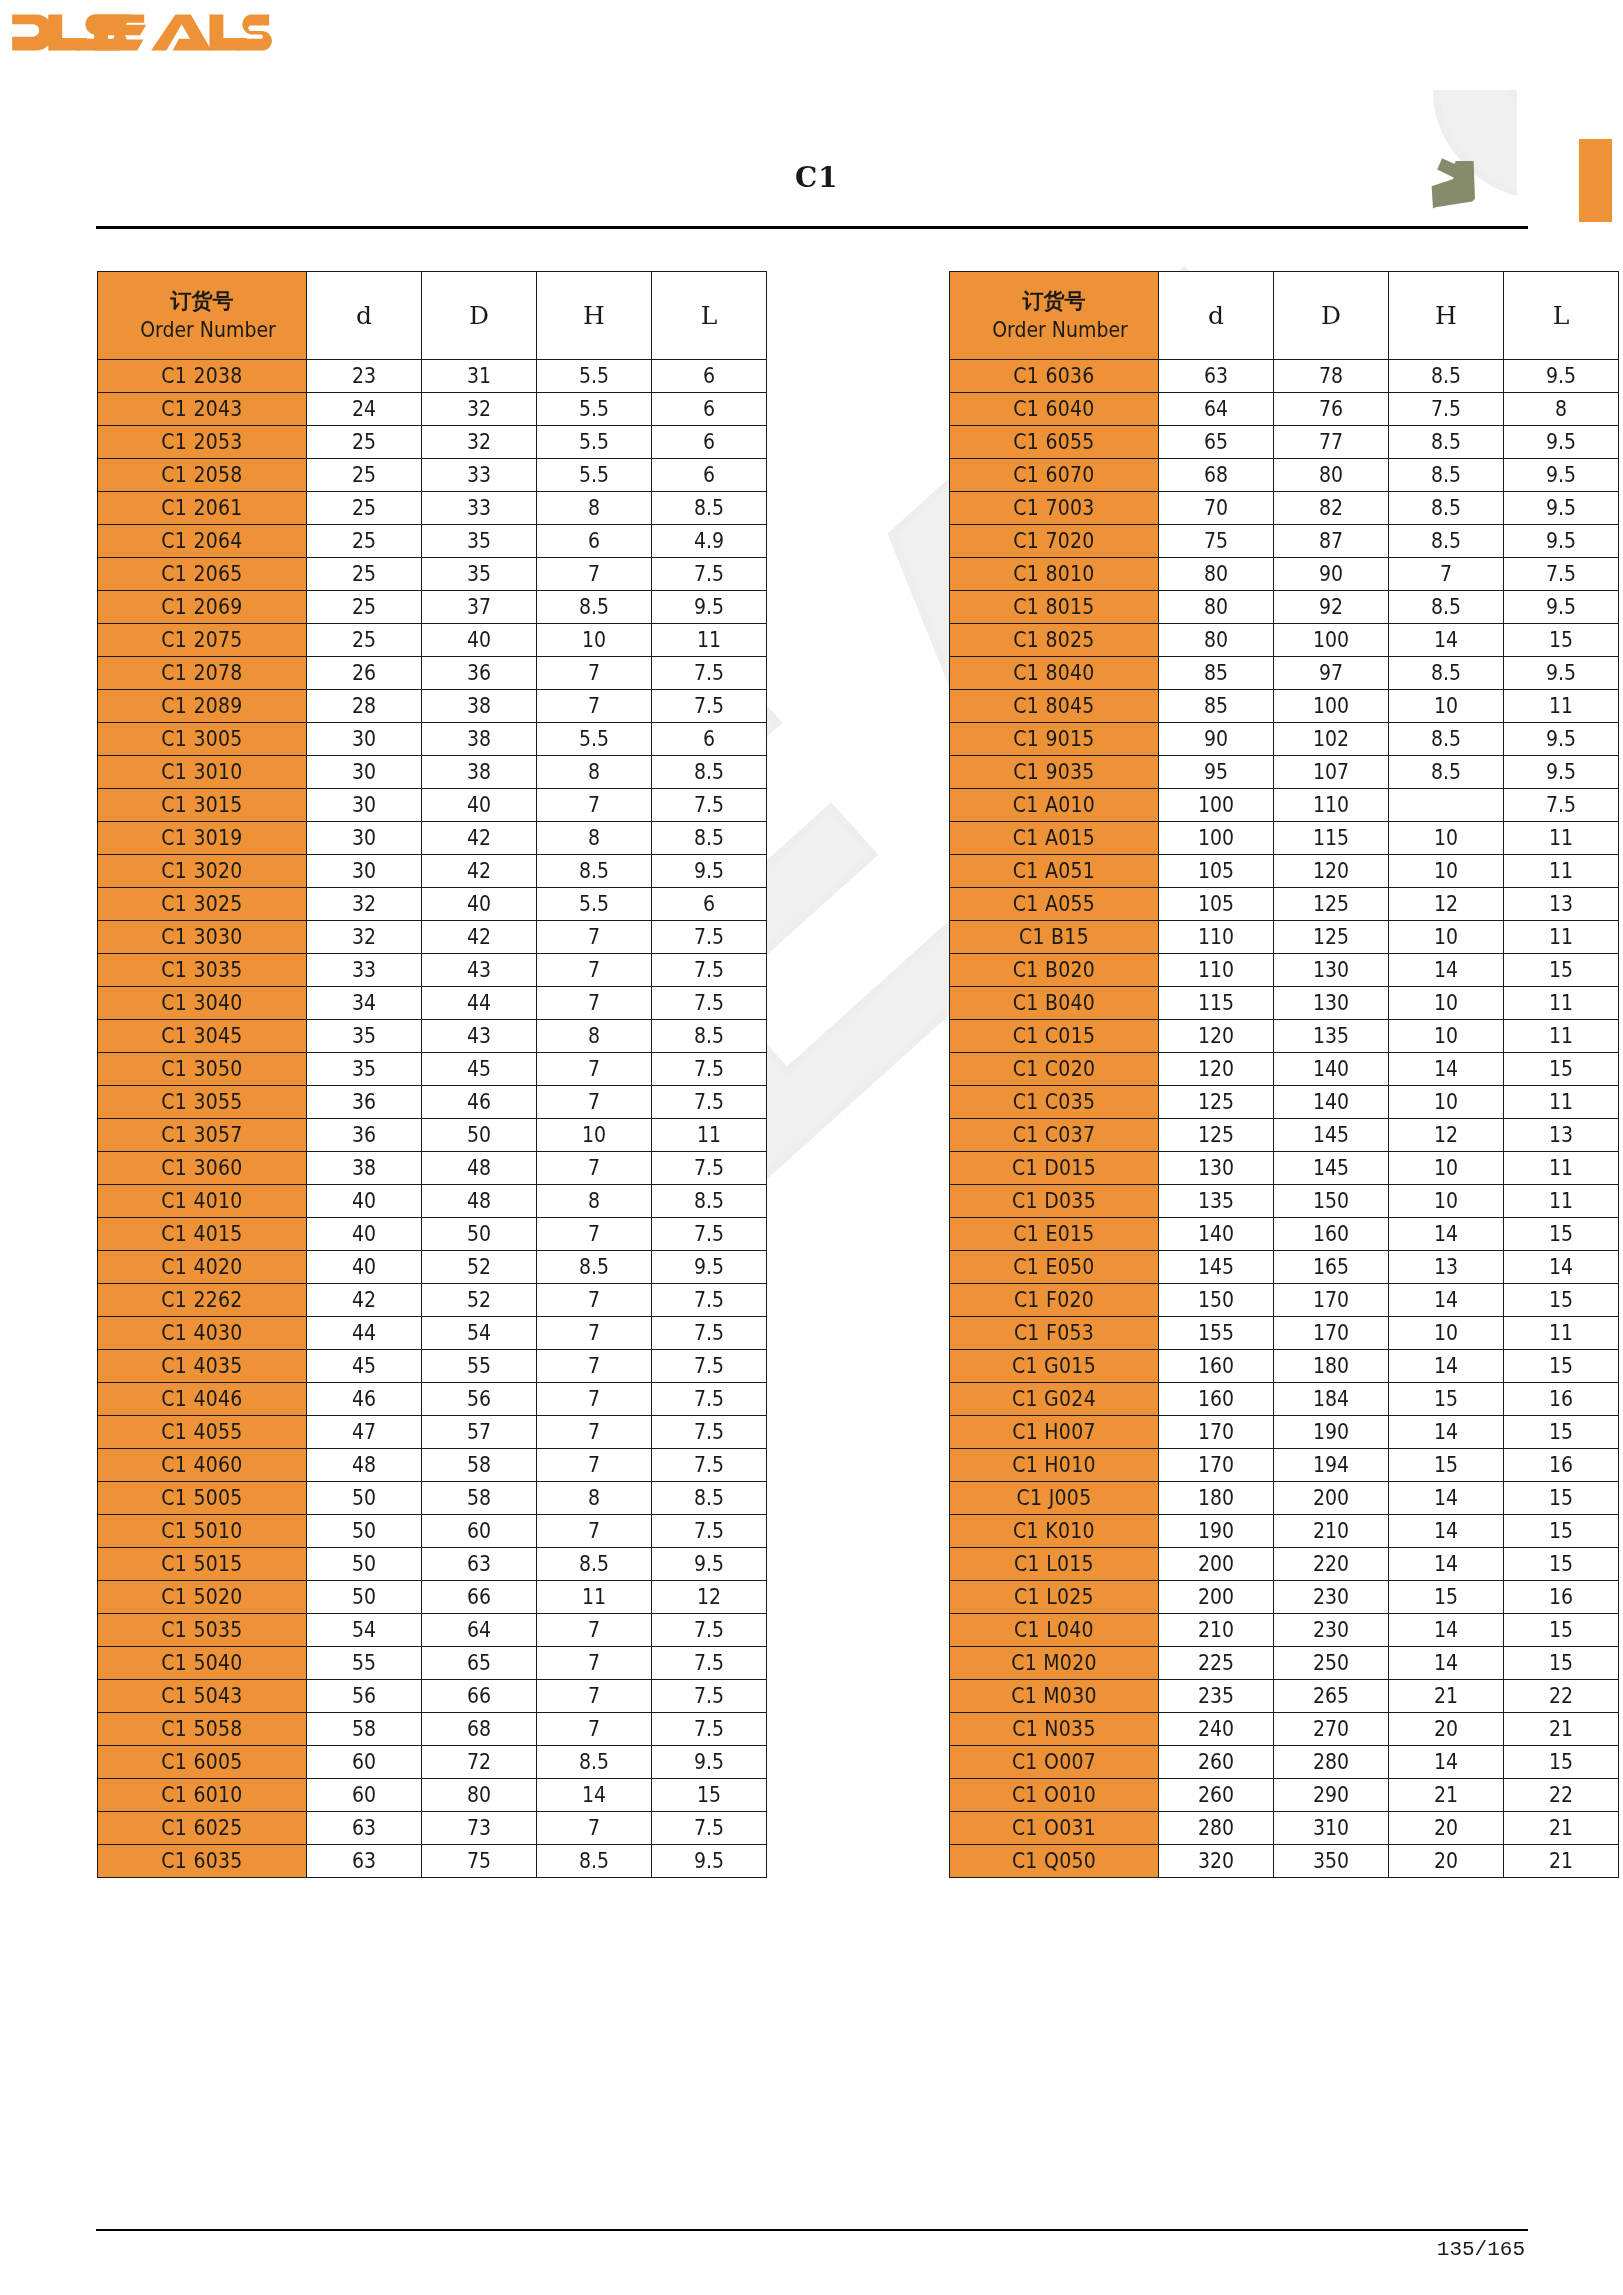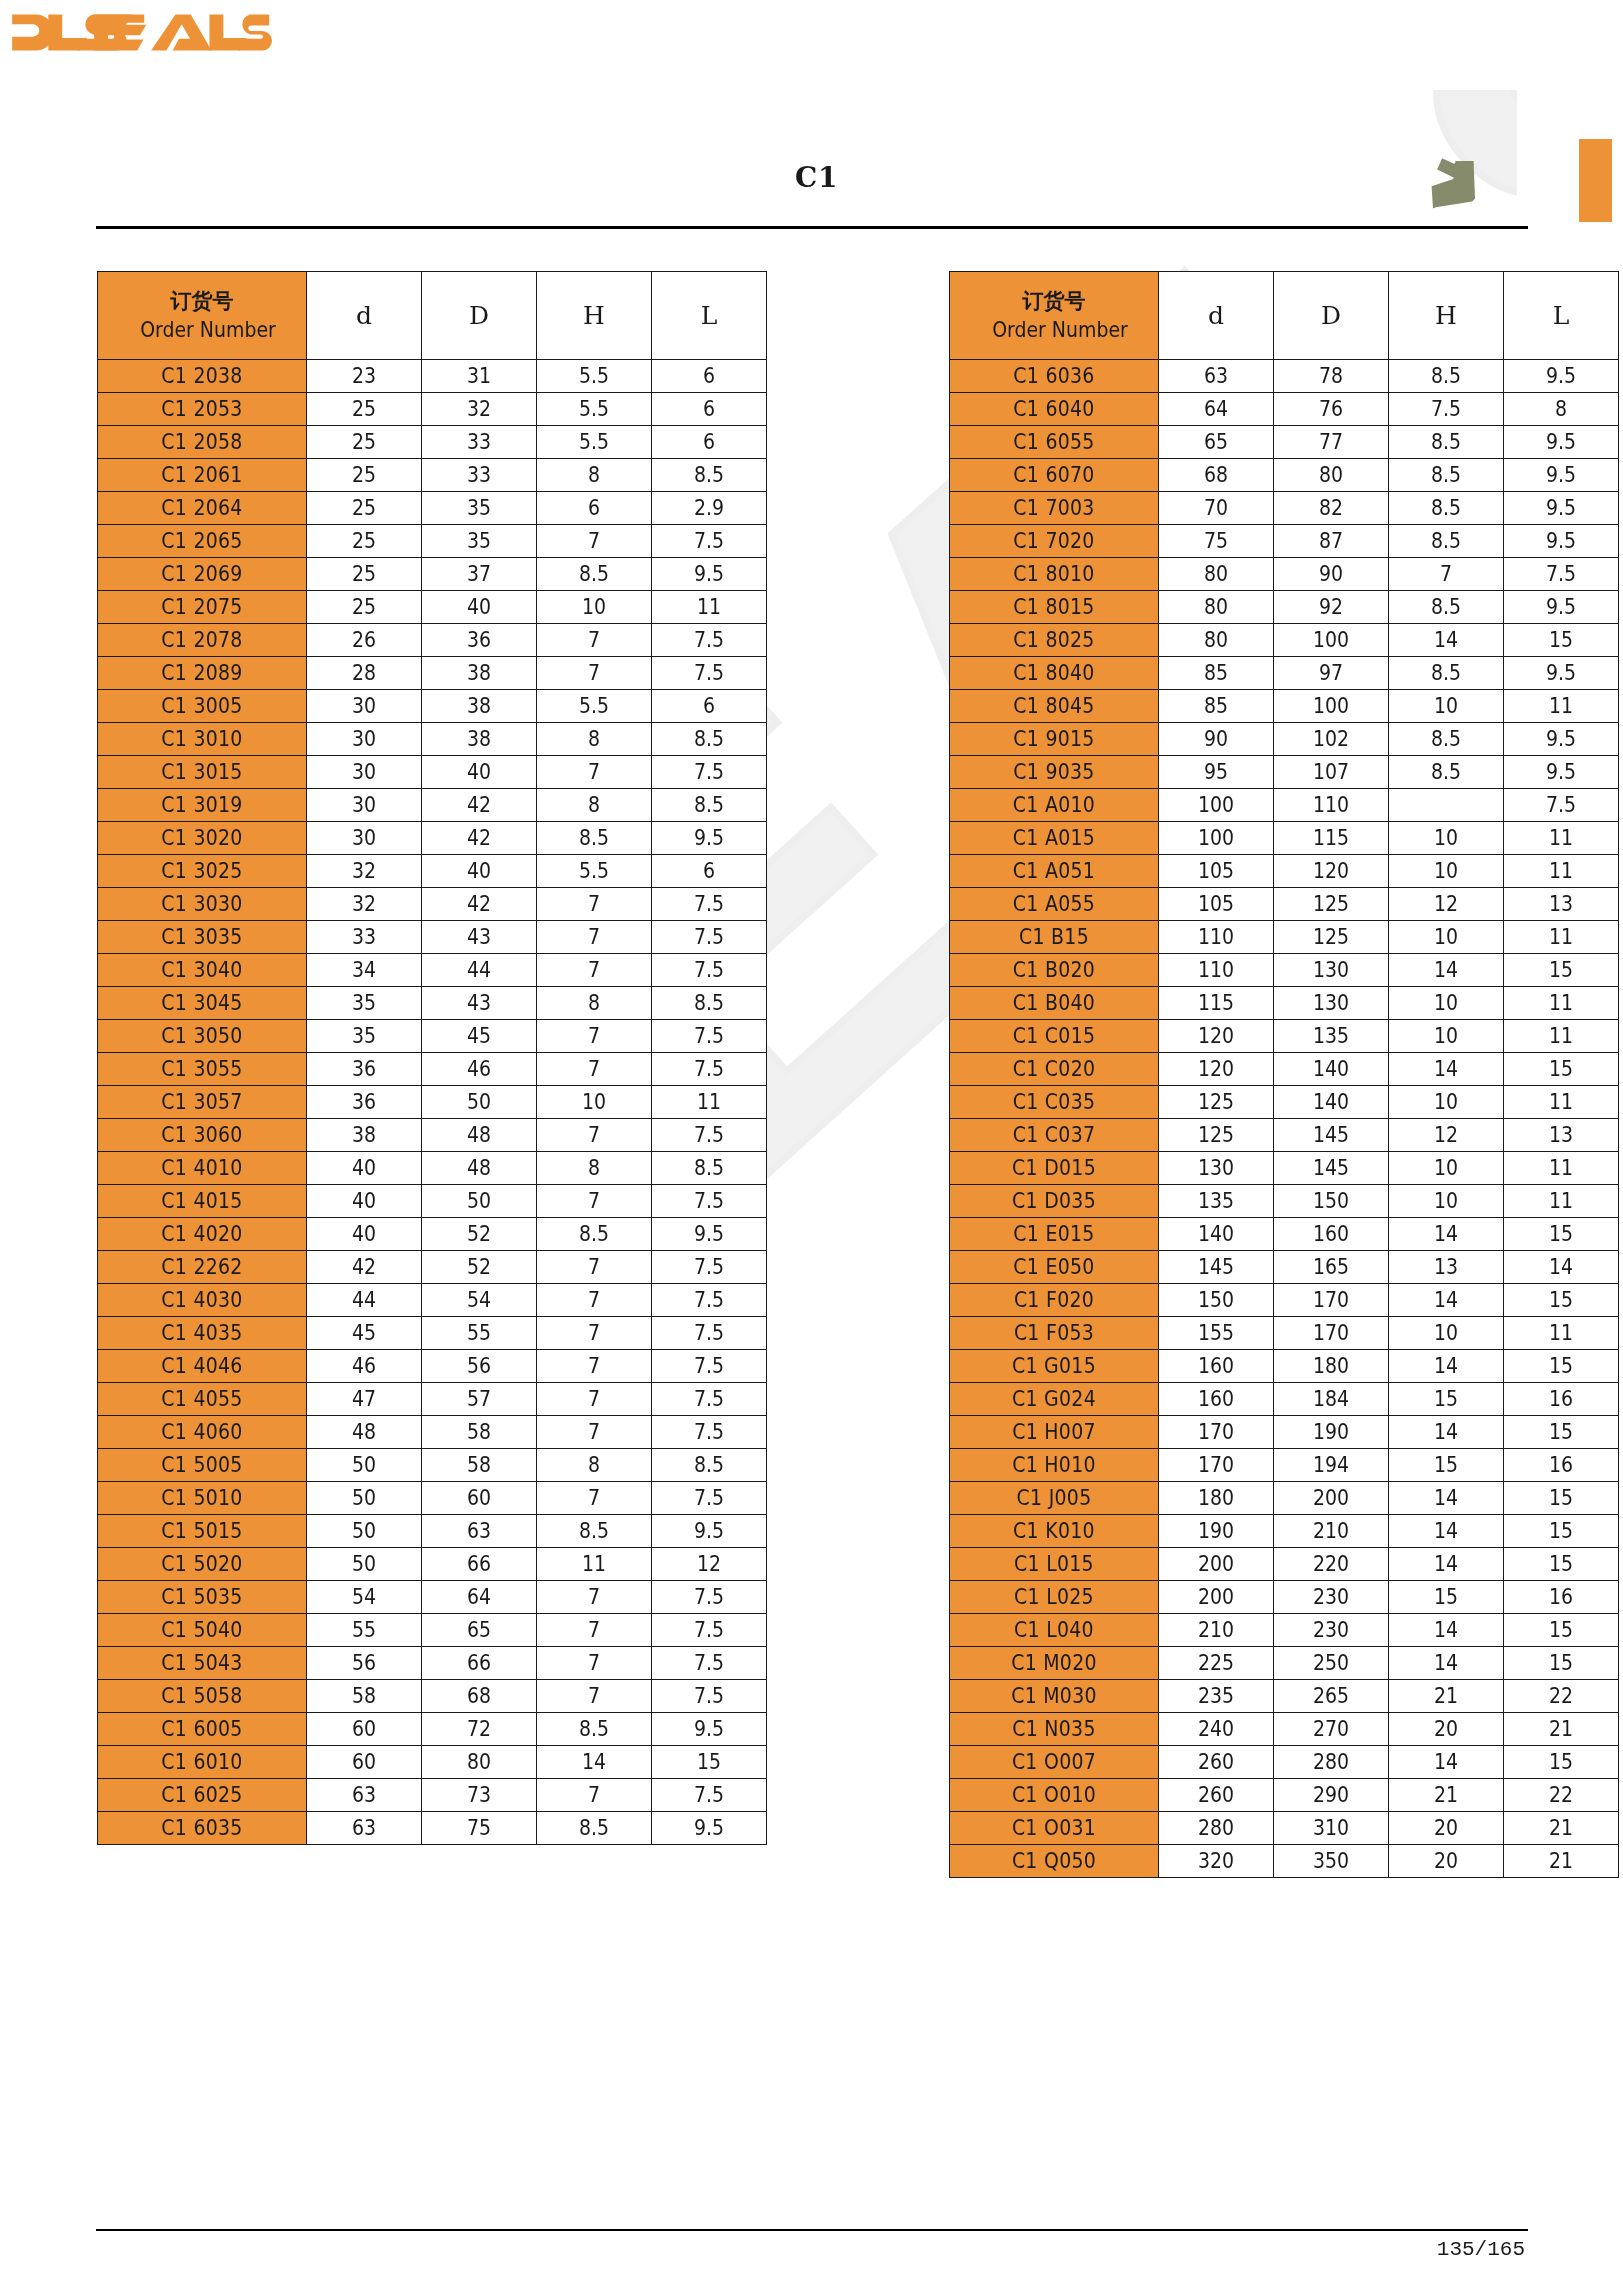--- a/index.html
+++ b/index.html
@@ -238,20 +238,27 @@
         </thead>
         <tbody id="left-body">
             <tr>
               <td class="order-cell">C1 2038</td>
               <td class="num">23</td>
               <td class="num">31</td>
               <td class="num">5.5</td>
               <td class="num">6</td>
             </tr>
             <tr>
+              <td class="order-cell">C1 2043</td>
+              <td class="num">24</td>
+              <td class="num">32</td>
+              <td class="num">5.5</td>
+              <td class="num">6</td>
+            </tr>
+            <tr>
               <td class="order-cell">C1 2053</td>
               <td class="num">25</td>
               <td class="num">32</td>
               <td class="num">5.5</td>
               <td class="num">6</td>
             </tr>
             <tr>
               <td class="order-cell">C1 2058</td>
               <td class="num">25</td>
               <td class="num">33</td>
@@ -263,21 +270,21 @@
               <td class="num">25</td>
               <td class="num">33</td>
               <td class="num">8</td>
               <td class="num">8.5</td>
             </tr>
             <tr>
               <td class="order-cell">C1 2064</td>
               <td class="num">25</td>
               <td class="num">35</td>
               <td class="num">6</td>
-              <td class="num">2.9</td>
+              <td class="num">4.9</td>
             </tr>
             <tr>
               <td class="order-cell">C1 2065</td>
               <td class="num">25</td>
               <td class="num">35</td>
               <td class="num">7</td>
               <td class="num">7.5</td>
             </tr>
             <tr>
               <td class="order-cell">C1 2069</td>

